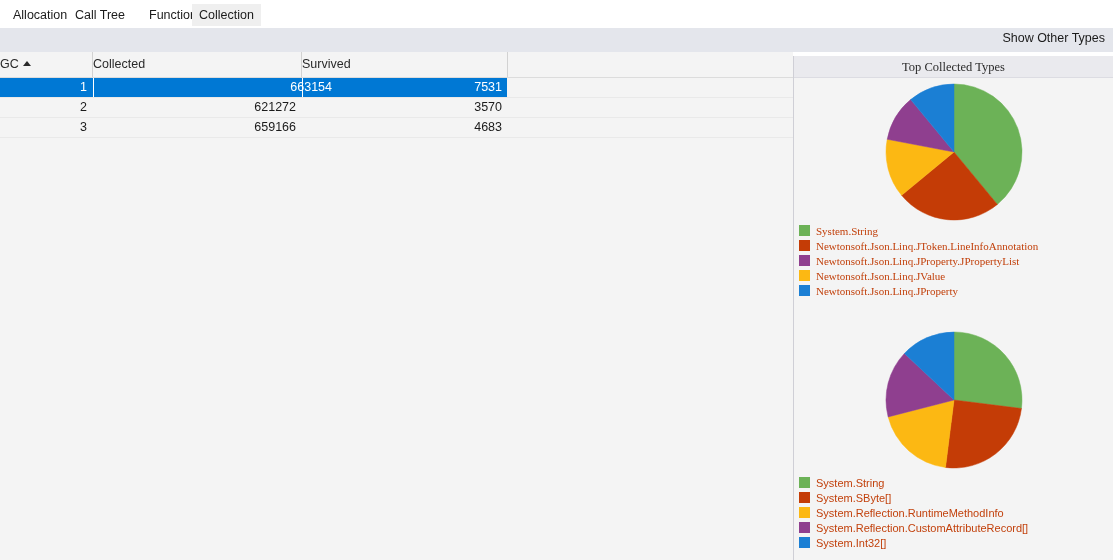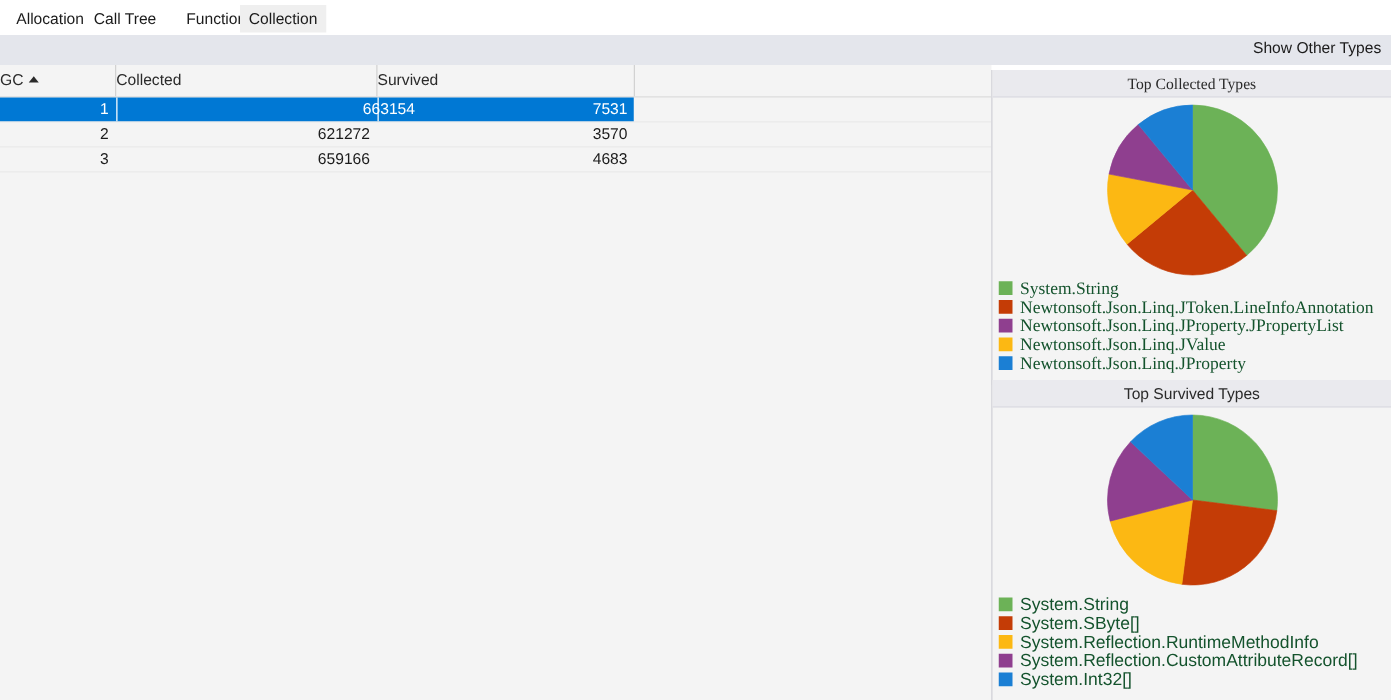--- a/index.html
+++ b/index.html
@@ -200,22 +200,22 @@
     cursor: default;
   }
   .swatch {
     display: inline-block;
     width: 11px;
     height: 11px;
     vertical-align: -1px;
     margin-right: 6px;
   }
   .legend-label {
-    font-size: 14px;
-    color: #14532d;
+    font-size: 11px;
+    color: #c2410c;
   }
 </style>
 </head>
 <body>
 
 <div id="tabstrip">
   <div class="tab" style="left:6px;">
     <span>Allocation</span>
   </div>
   <div class="tab" style="left:68px;">
@@ -313,23 +313,20 @@
   <div class="legend" id="legend-collected">
       <div class="legend-item"><span class="swatch" style="background: rgb(108, 178, 87);"></span><span class="legend-label">System.String</span></div>
       <div class="legend-item"><span class="swatch" style="background: rgb(196, 60, 6);"></span><span class="legend-label">Newtonsoft.Json.Linq.JToken.LineInfoAnnotation</span></div>
       <div class="legend-item"><span class="swatch" style="background: rgb(143, 63, 143);"></span><span class="legend-label">Newtonsoft.Json.Linq.JProperty.JPropertyList</span></div>
       <div class="legend-item"><span class="swatch" style="background: rgb(252, 184, 19);"></span><span class="legend-label">Newtonsoft.Json.Linq.JValue</span></div>
       <div class="legend-item"><span class="swatch" style="background: rgb(27, 127, 212);"></span><span class="legend-label">Newtonsoft.Json.Linq.JProperty</span></div>
     </div>
 </div>
 
 <div class="panel" id="panel-survived">
-  <div class="panel-header">
-    <span>Top Survived Types</span>
-  </div>
   <div class="pie-wrap">
     <svg class="pie-svg" id="pie-survived" width="140" height="140" viewBox="0 0 140 140">
         <path d="M 70 70 L 70 2 A 68 68 0 0 1 137.4637996893845 78.5226598823727 Z" fill="#6cb257" stroke="#6cb257" stroke-width="0.5"></path>
         <path d="M 70 70 L 137.4637996893845 78.5226598823727 A 68 68 0 0 1 61.477340117627335 137.4637996893845 Z" fill="#c43c06" stroke="#c43c06" stroke-width="0.5"></path>
         <path d="M 70 70 L 61.477340117627335 137.4637996893845 A 68 68 0 0 1 4.136345043253087 86.91091232721013 Z" fill="#fcb813" stroke="#fcb813" stroke-width="0.5"></path>
         <path d="M 70 70 L 4.136345043253087 86.91091232721013 A 68 68 0 0 1 20.430133335343996 23.45079679684919 Z" fill="#8f3f8f" stroke="#8f3f8f" stroke-width="0.5"></path>
         <path d="M 70 70 L 20.430133335343996 23.45079679684919 A 68 68 0 0 1 69.99999999999999 2 Z" fill="#1b7fd4" stroke="#1b7fd4" stroke-width="0.5"></path>
       </svg>
   </div>
   <div class="legend" id="legend-survived">

